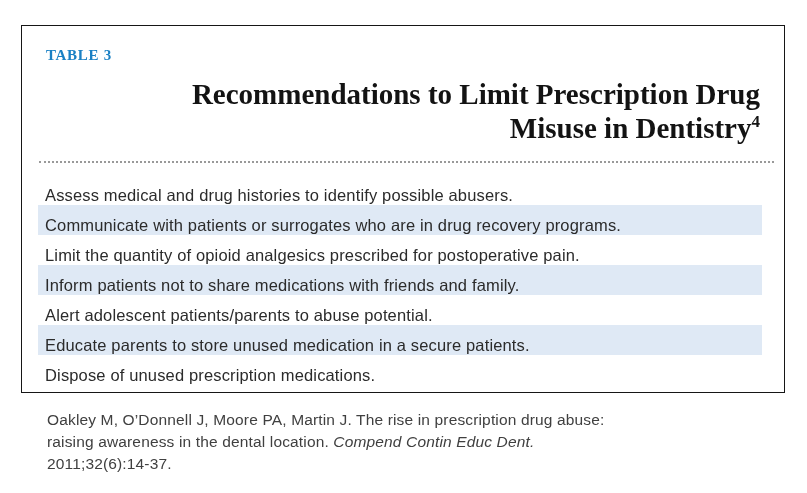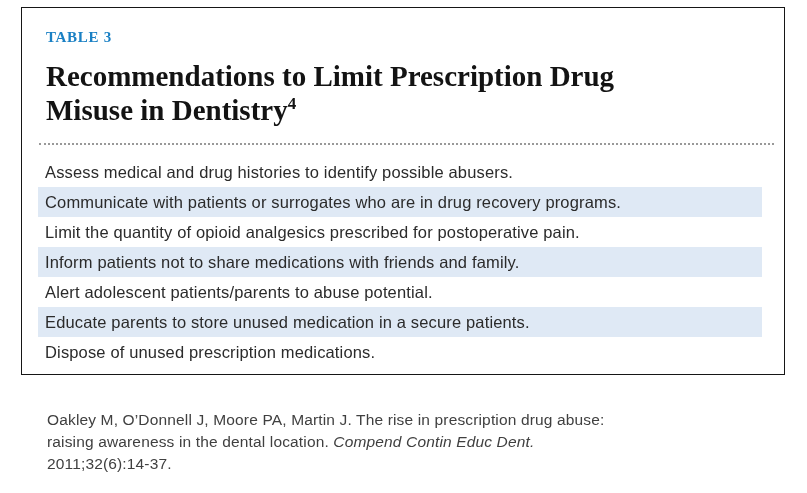--- a/index.html
+++ b/index.html
@@ -13,61 +13,61 @@
   * { box-sizing: border-box; margin: 0; padding: 0; }
   html, body {
     width: 807px; height: 493px;
     background: #ffffff;
     font-family: "Liberation Sans", sans-serif;
     overflow: hidden;
     position: relative;
   }
   .table-card {
     position: absolute;
-    left: 21px; top: 7px;
+    left: 21px; top: 25px;
     width: 764px; height: 368px;
     border: 1.5px solid var(--border_dark);
     background: #ffffff;
   }
   .table-label {
     margin: 21px 24px 0 24px;
     font-family: "Liberation Serif", "DejaVu Serif", serif;
     font-weight: 700;
     font-size: 15px;
     letter-spacing: 0.7px;
     color: var(--label_blue);
   }
   .table-title {
     margin: 13px 24px 0 24px;
     font-family: "Liberation Serif", "DejaVu Serif", serif;
     font-weight: 700;
     font-size: 29px;
     line-height: 34px;
     color: var(--title_color);
   }
-  .table-title .title-line { display: block; }
+  .table-title .title-line { display: block; text-align: right; }
   .table-title sup {
     font-size: 17px;
     vertical-align: super;
     line-height: 0;
   }
   .dotted-divider {
     margin: 16px 10px 0 17px;
     border-top: 2px dotted var(--dotted_gray);
     height: 0;
   }
   .rows {
     margin-top: 12px;
   }
   .row {
     height: 30px;
     margin: 0 22px 0 16px;
     padding: 0 7px;
     display: flex;
-    align-items: center;
+    align-items: flex-end;
     font-size: 16.5px;
     letter-spacing: 0.15px;
     color: var(--body_text);
     white-space: nowrap;
   }
   .row.shaded { background: var(--row_shade); }
   .citation {
     position: absolute;
     left: 47px; top: 409px;
     font-size: 15.5px;

